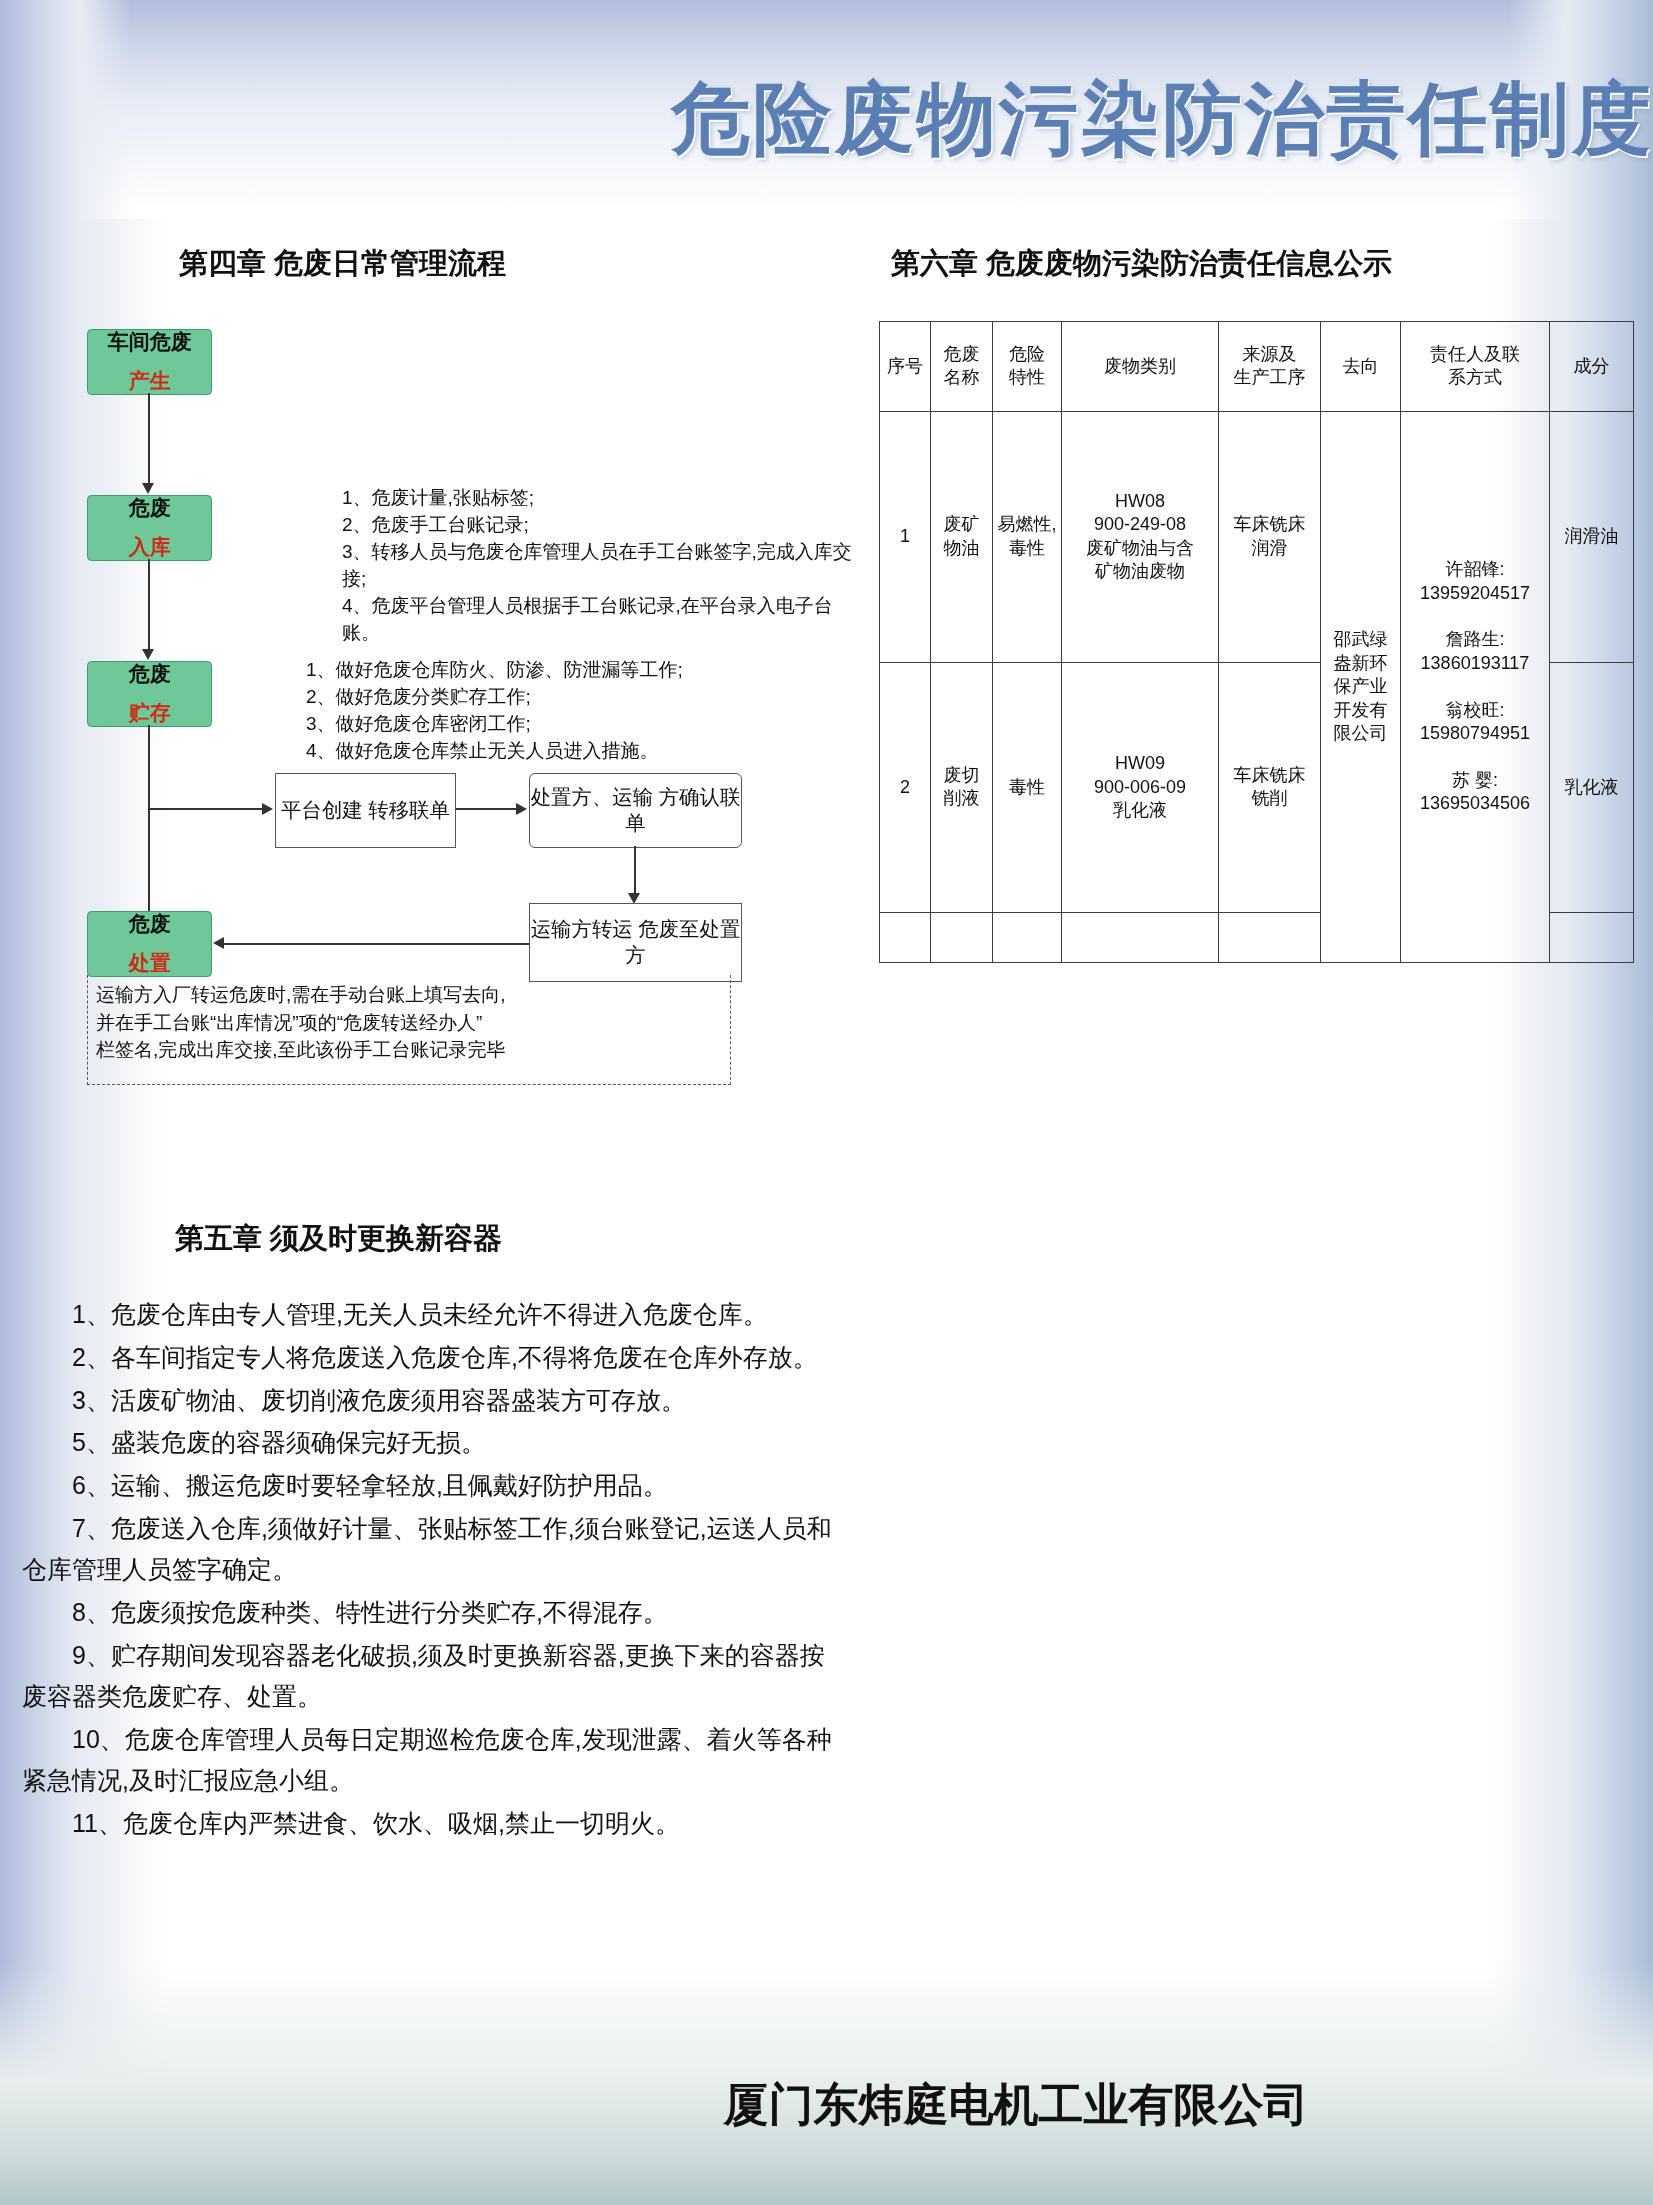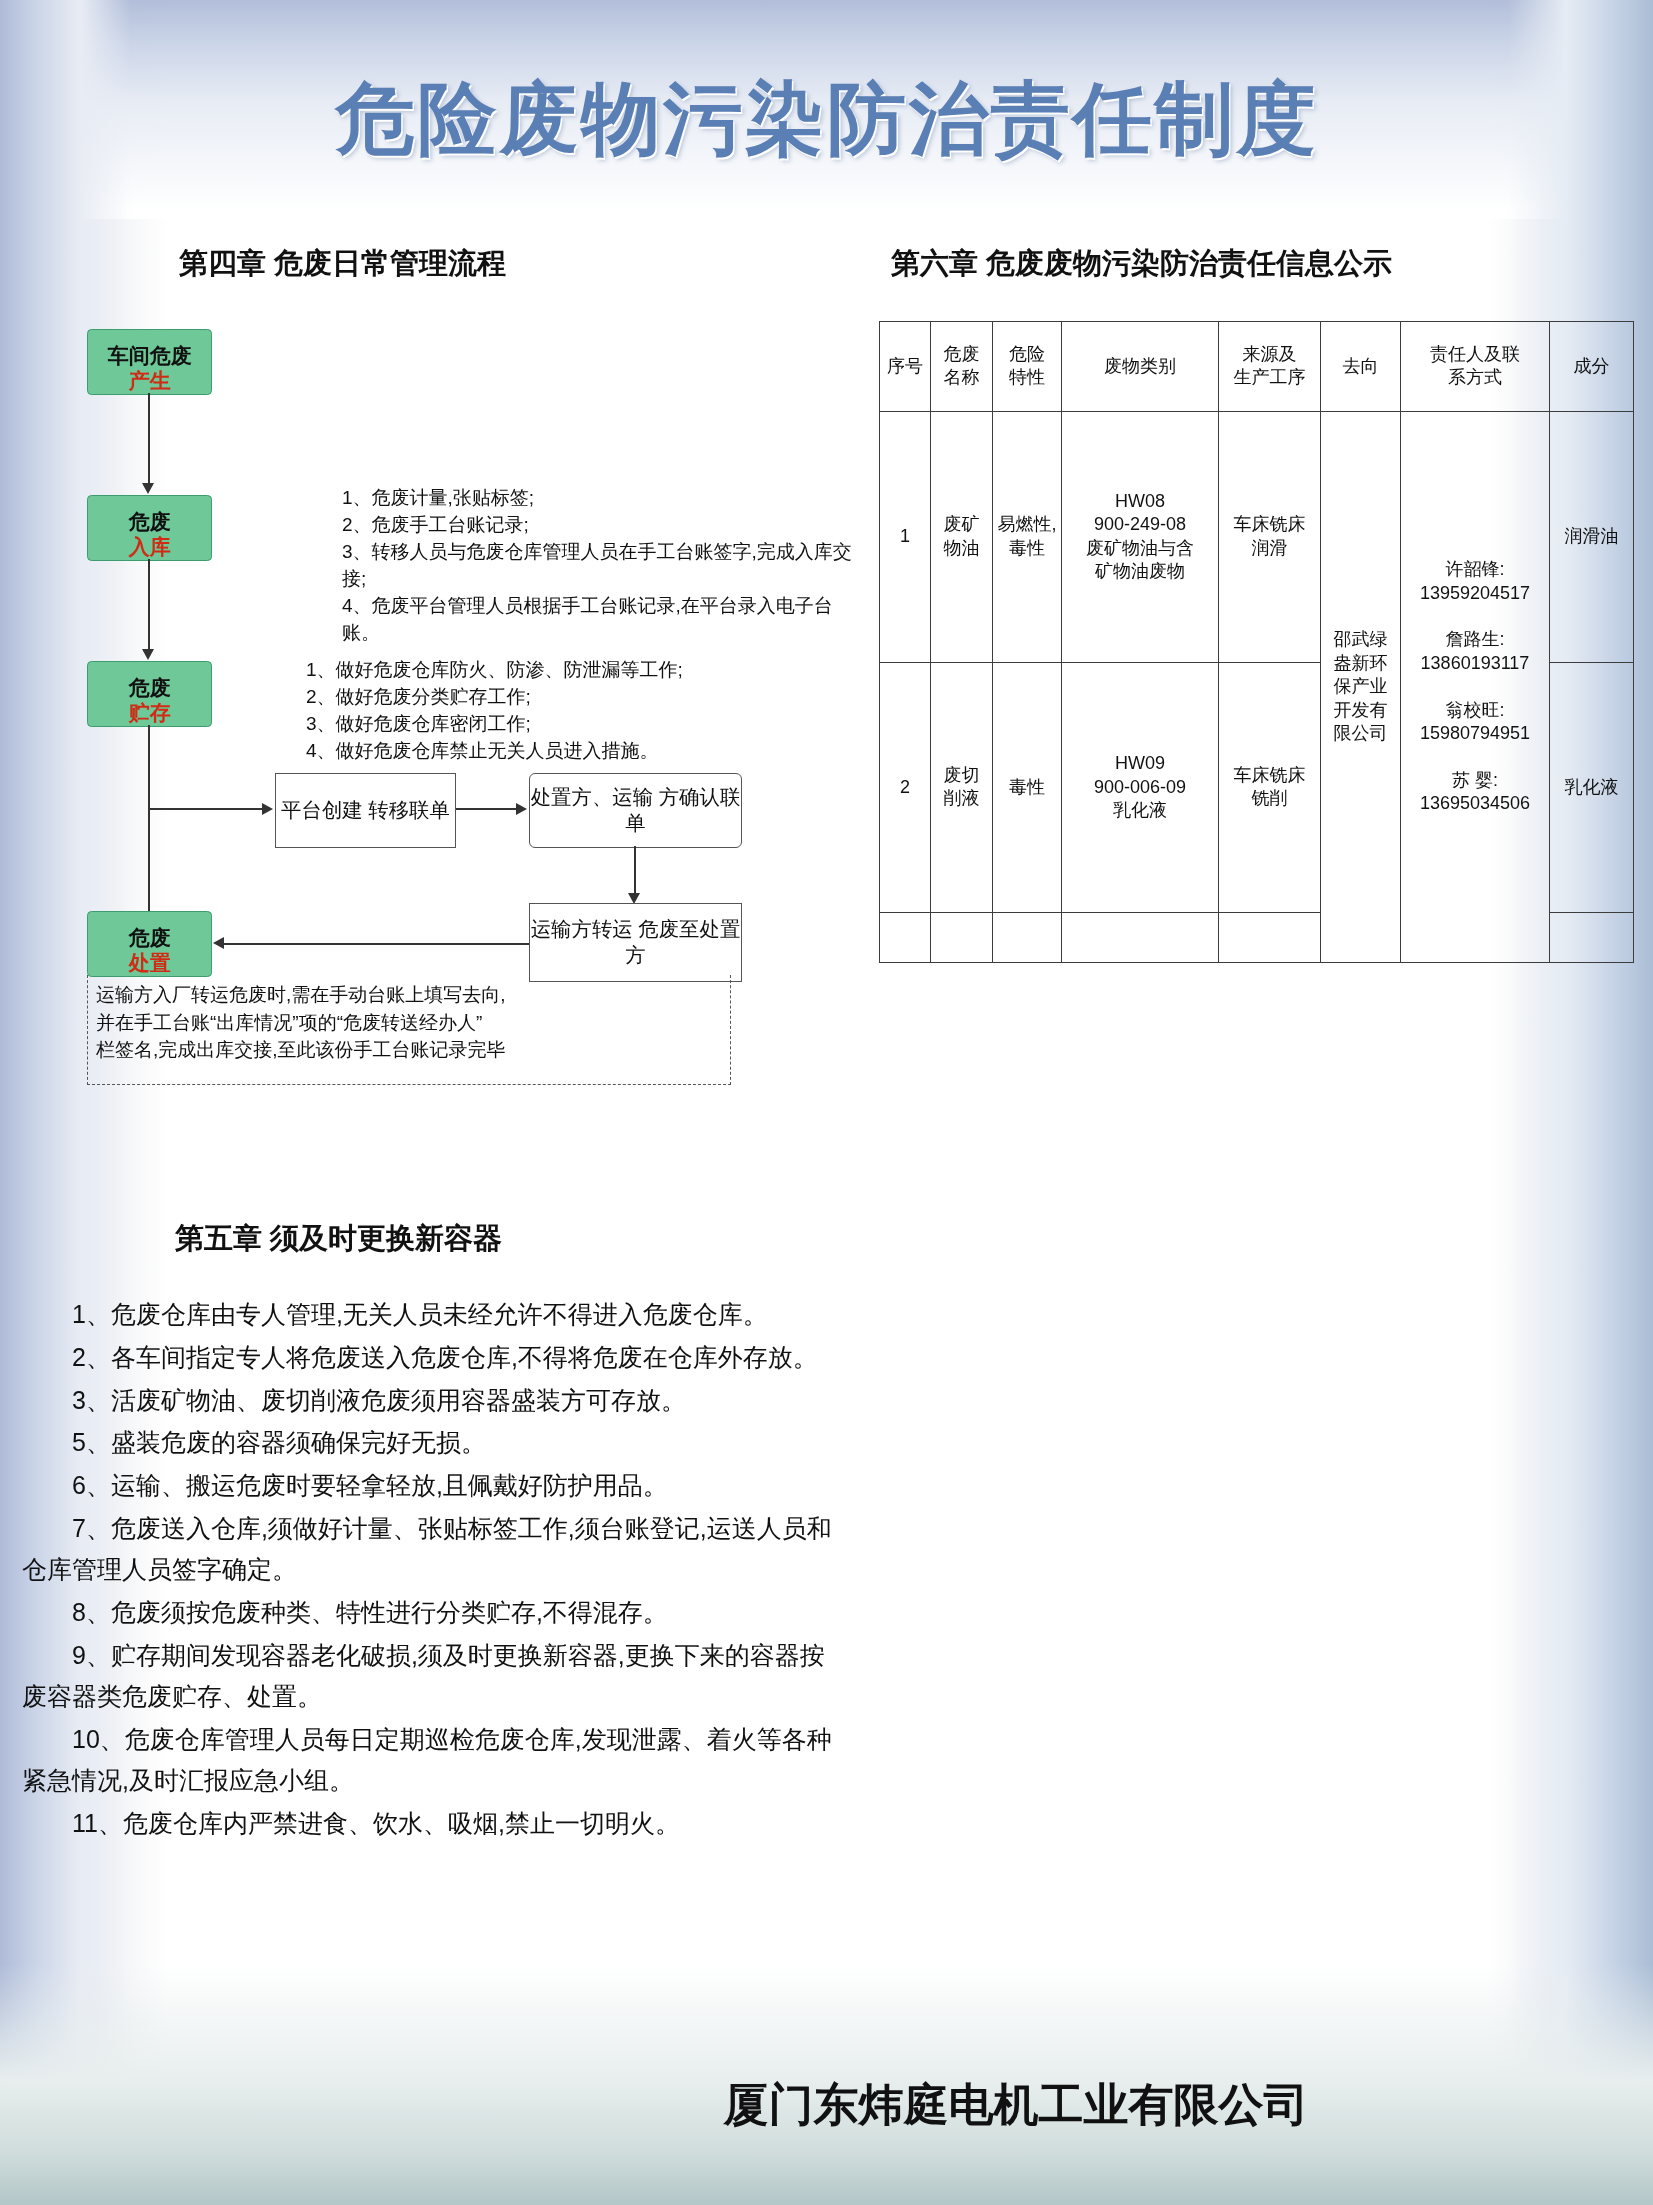--- a/index.html
+++ b/index.html
@@ -54,21 +54,21 @@
     position: absolute;
     inset: 0;
   }
 
   
   .main-title {
     position: absolute;
     top: 67px;
     left: 0;
     width: 100%;
-    text-align: center;
+    text-align: right;
     font-size: 79px;
     font-weight: bold;
     letter-spacing: 2.9px;
     color: #5a7fb4;
     text-shadow:
       1.5px 1.5px 0 #ffffff,
       2.9px 2.9px 4.4px rgba(120,140,175,0.45);
     font-family: "Liberation Sans", sans-serif;
   }
 
@@ -95,21 +95,21 @@
   .node {
     position: absolute;
     background: #6ec898;
     border: 1.5px solid #3b9c6d;
     border-radius: 4.4px;
     width: 123px;
     height: 64px;
     display: flex;
     flex-direction: column;
     align-items: center;
-    justify-content: flex-end;
+    justify-content: space-between;
     font-size: 21px;
     font-weight: bold;
     line-height: 1.18;
     color: #111111;
   }
   .node .line2 { color: #d12b16; }
   .plain-node {
     position: absolute;
     background: #ffffff;
     border: 1.5px solid #555555;

